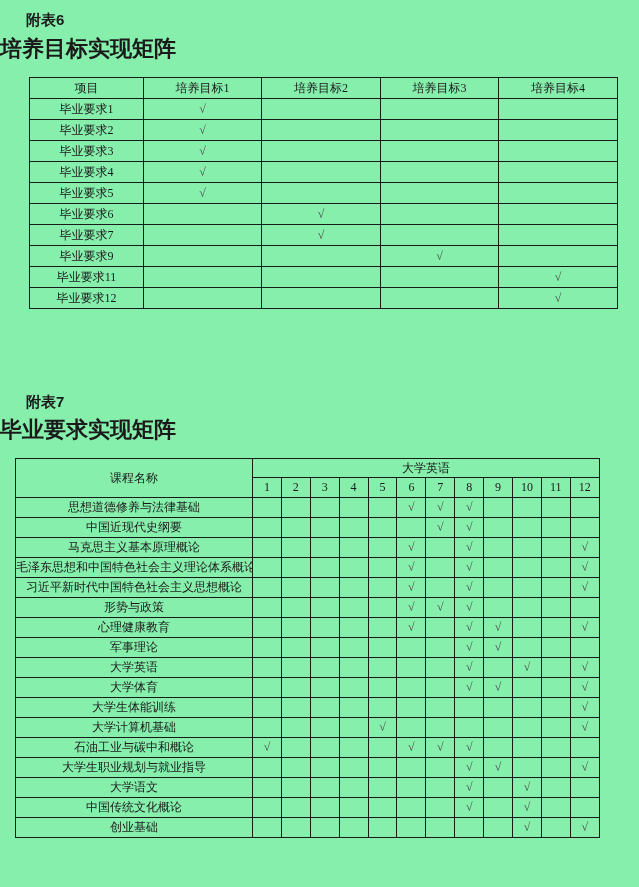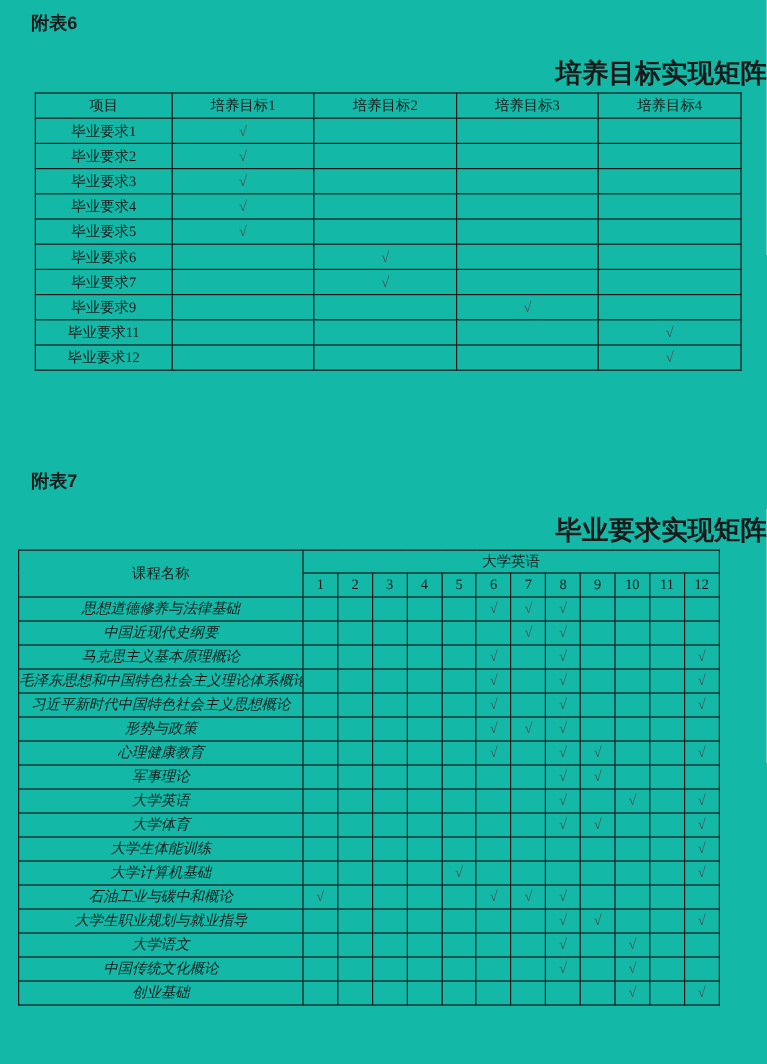--- a/index.html
+++ b/index.html
@@ -1,44 +1,43 @@
 <!DOCTYPE html>
 <html><head>
 <meta charset="utf-8">
 <style>
   html, body { margin: 0; padding: 0; background: #ffffff; }
   .page {
     position: relative;
     width: 639px;
     height: 887px;
-    background: #14b8a6;
+    background: #86efac;
     font-family: "Liberation Serif", "DejaVu Serif", serif;
     color: #1a1a1a;
     overflow: hidden;
   }
   .appendix-label {
     position: absolute;
     left: 26px;
     font-family: "Liberation Sans", "DejaVu Sans", sans-serif;
     font-weight: bold;
     font-size: 15px;
     line-height: 18px;
   }
   .label-6 { top: 11px; }
   .label-7 { top: 393px; }
   .table-title {
     position: absolute;
     left: 0;
     width: 100%;
-    text-align: right;
+    text-align: left;
     font-family: "Liberation Sans", "DejaVu Sans", sans-serif;
     font-weight: bold;
     font-size: 22px;
     line-height: 26px;
-    margin-top: 12px;
   }
   .title-6 { top: 36px; }
   .title-7 { top: 417px; }
   table {
     position: absolute;
     border-collapse: collapse;
     table-layout: fixed;
     border: 1.5px solid #1a1a1a;
   }
   #table6 { left: 29px; top: 77px; width: 588px; }
@@ -49,21 +48,21 @@
     font-size: 12px;
     text-align: center;
     vertical-align: middle;
     padding: 0;
     overflow: hidden;
     white-space: nowrap;
   }
   #table6 tr { height: 21px; margin-top: 19px; }
   #table7 tr.group-header-row { height: 19px; }
   #table7 tr.number-header-row { height: 20px; }
-  #table7 tbody tr { height: 20px; font-style: italic; }
+  #table7 tbody tr { height: 20px; }
   .check-cell { color: #4d4d4d; font-size: 12px; }
   #table7 .course-cell { font-size: 12px; }
 </style>
 </head>
 <body>
 
 <div class="page">
 
   <div class="appendix-label label-6">附表6</div>
 

